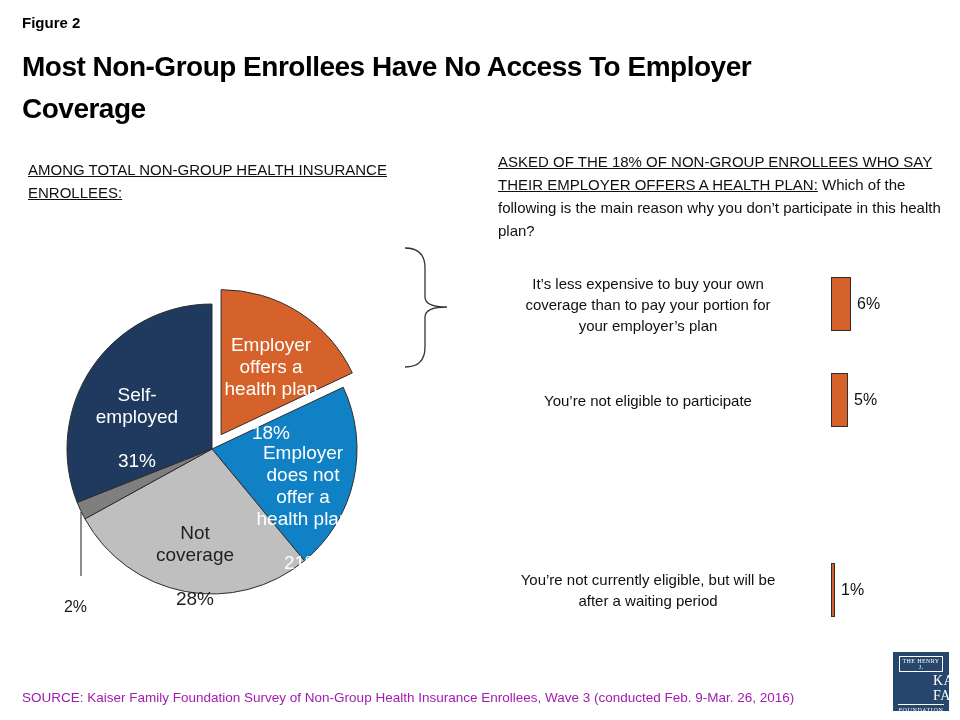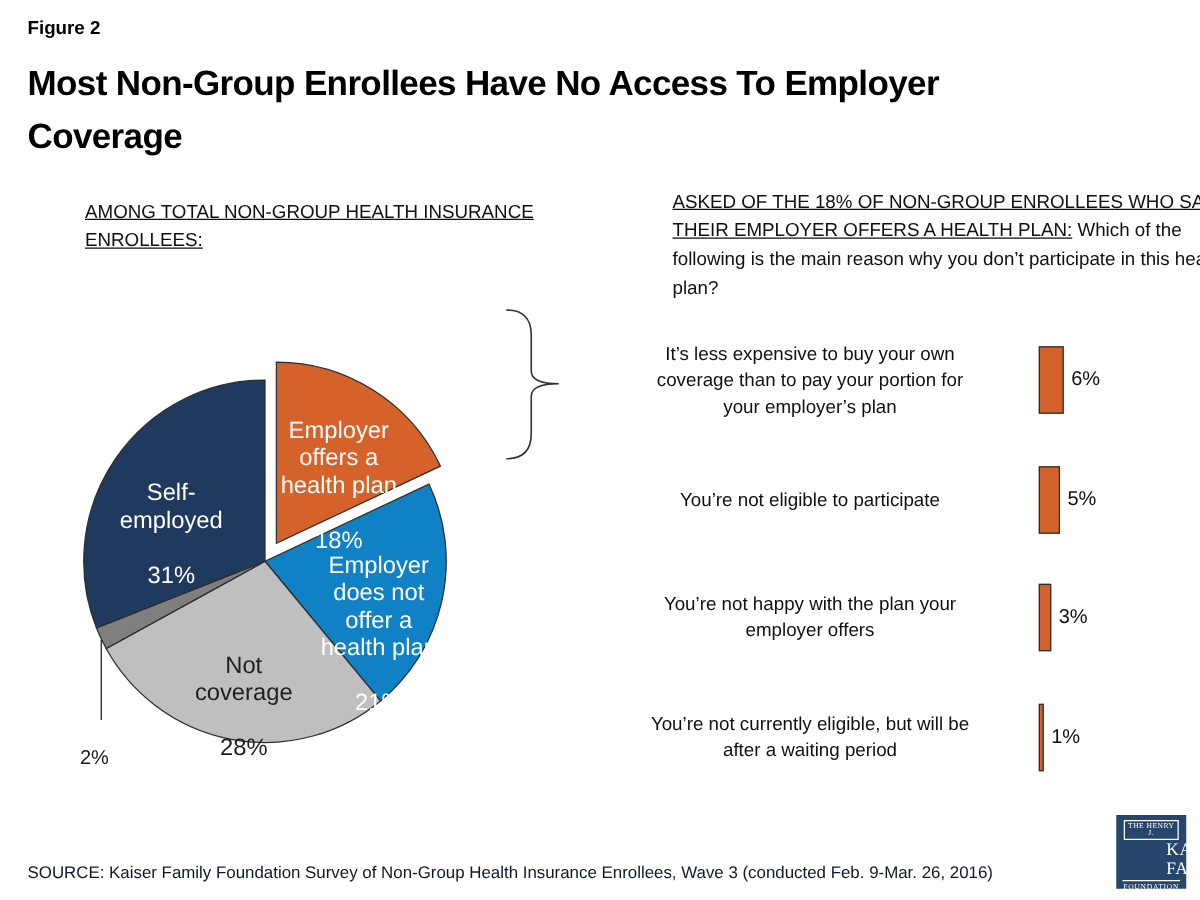--- a/index.html
+++ b/index.html
@@ -4,41 +4,41 @@
 <style>
   * { margin:0; padding:0; box-sizing:border-box; }
   html,body { background:#ffffff; }
   body { font-family:"Liberation Sans", sans-serif; color:#000; }
   .canvas { position:relative; width:960px; height:720px; background:#fff; overflow:hidden; }
 
   .figure-label { position:absolute; left:22px; top:14px; font-size:15px; font-weight:700; }
   .page-title { position:absolute; left:22px; top:46px; width:900px; font-size:28px; line-height:42px;
                 font-weight:700; letter-spacing:-0.5px; white-space:pre-line; }
 
-  .panel-heading { position:absolute; font-size:15px; line-height:23px; color:#101010;margin-left:40px; }
+  .panel-heading { position:absolute; font-size:15px; line-height:23px; color:#101010; }
   .left-heading  { left:28px;  top:158px; width:420px; white-space:pre-line; }
   .right-heading { left:498px; top:150px; width:445px; }
   .u { text-decoration:underline; }
 
   .pie-wrap { position:absolute; left:20px; top:240px; width:460px; height:420px; }
   .pie-svg { position:absolute; left:0; top:0; }
   .pie-label { position:absolute; text-align:center; font-size:19px; line-height:22px; white-space:pre-line; }
   .ext-label { position:absolute; left:8px; top:574px; width:135px; text-align:center;
                font-size:16px; line-height:22px; white-space:pre-line; color:#1a1a1a; }
 
   .brace-svg { position:absolute; left:395px; top:240px; }
 
   .bar-row { position:absolute; left:498px; width:460px; height:68px; display:flex; align-items:center;gap:21px; }
   .bar-row .bar-label { flex:0 0 300px; width:300px; text-align:center; font-size:15px; line-height:21px;
                         color:#101010; white-space:pre-line; }
   .bar-box { display:flex; align-items:center; margin-left:12px; }
   .bar-fill { height:54px; border:1px solid #2d2d2d; }
   .bar-pct { margin-left:6px; font-size:16px; color:#101010; }
 
-  .source-line { position:absolute; left:22px; top:690px; font-size:13.5px; color:#0f172a; }
+  .source-line { position:absolute; left:22px; top:690px; font-size:13.5px; color:#a21caf; }
 
   .kff-logo { position:absolute; left:893px; top:652px; width:56px; height:59px;
               color:#fff; text-align:center; font-family:"Liberation Serif", serif; }
   .kff-henry { font-size:6px; letter-spacing:0.4px; border:1px solid #fff; margin:4px 6px 0 6px;
                padding:1px 0; font-weight:400; }
   .kff-big { font-size:14px; line-height:13px; letter-spacing:0.5px; margin-top:2px;padding-left:40px; }
   .kff-foundation { font-size:6px; letter-spacing:0.6px; border-top:1px solid #fff;
                     margin:2px 5px 0 5px; padding-top:2px; }
 </style>
 </head>
@@ -110,28 +110,20 @@
       <span class="bar-pct">6%</span>
     </div>
   </div>
   <div class="bar-row" style="top:366px;">
     <div class="bar-label">You’re not eligible to participate</div>
     <div class="bar-box">
       <div class="bar-fill" style="width: 17px; background: rgb(214, 98, 43);"></div>
       <span class="bar-pct">5%</span>
     </div>
   </div>
-  <div class="bar-row" style="top:460px;">
-    <div class="bar-label">You’re not happy with the plan your
-employer offers</div>
-    <div class="bar-box">
-      <div class="bar-fill" style="width: 10px; background: rgb(214, 98, 43);"></div>
-      <span class="bar-pct">3%</span>
-    </div>
-  </div>
   <div class="bar-row" style="top:556px;">
     <div class="bar-label">You’re not currently eligible, but will be
 after a waiting period</div>
     <div class="bar-box">
       <div class="bar-fill" style="width: 4px; background: rgb(214, 98, 43);"></div>
       <span class="bar-pct">1%</span>
     </div>
   </div>
 
   <div class="source-line">SOURCE: Kaiser Family Foundation Survey of Non-Group Health Insurance Enrollees, Wave 3 (conducted Feb. 9-Mar. 26, 2016)</div>

